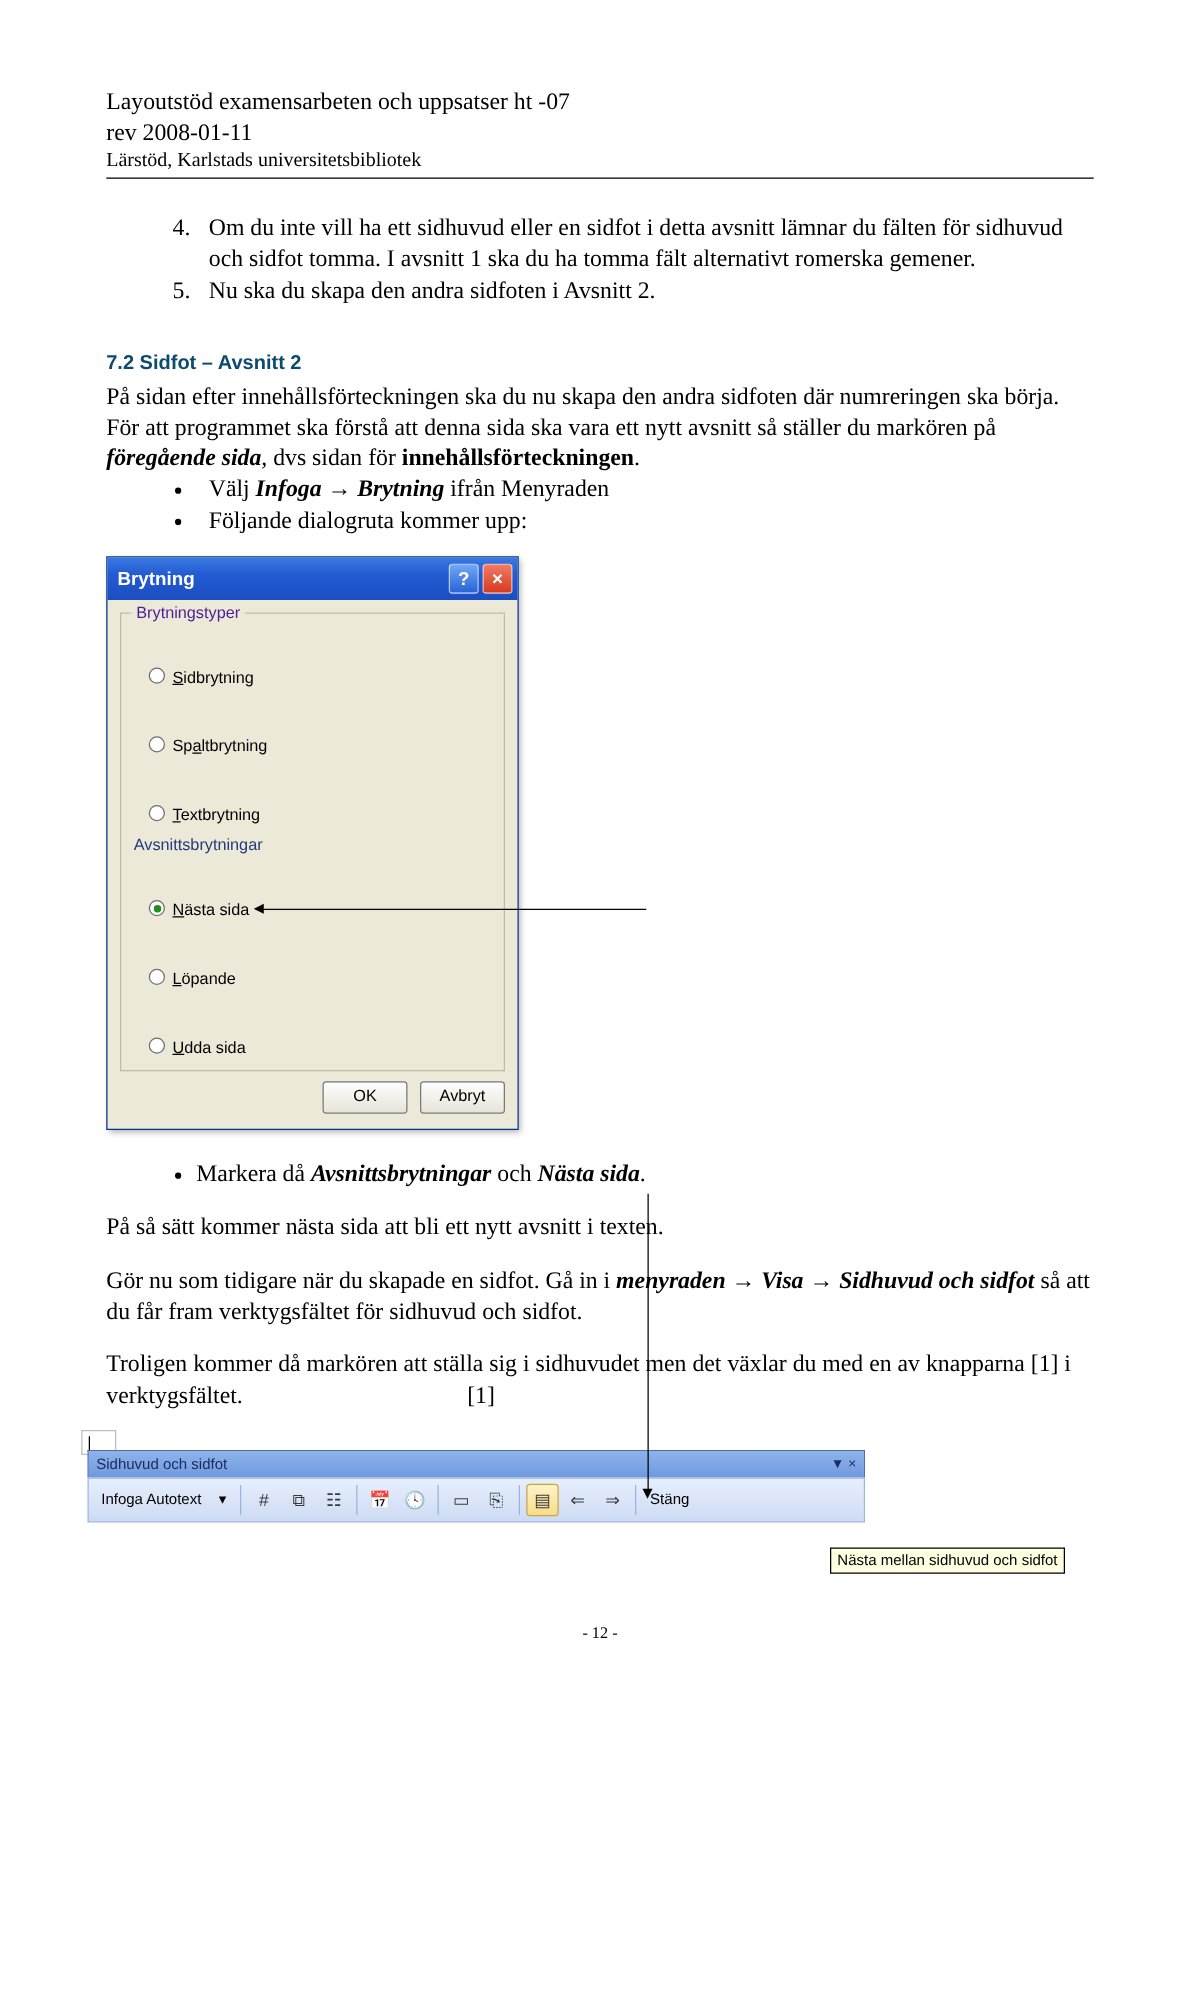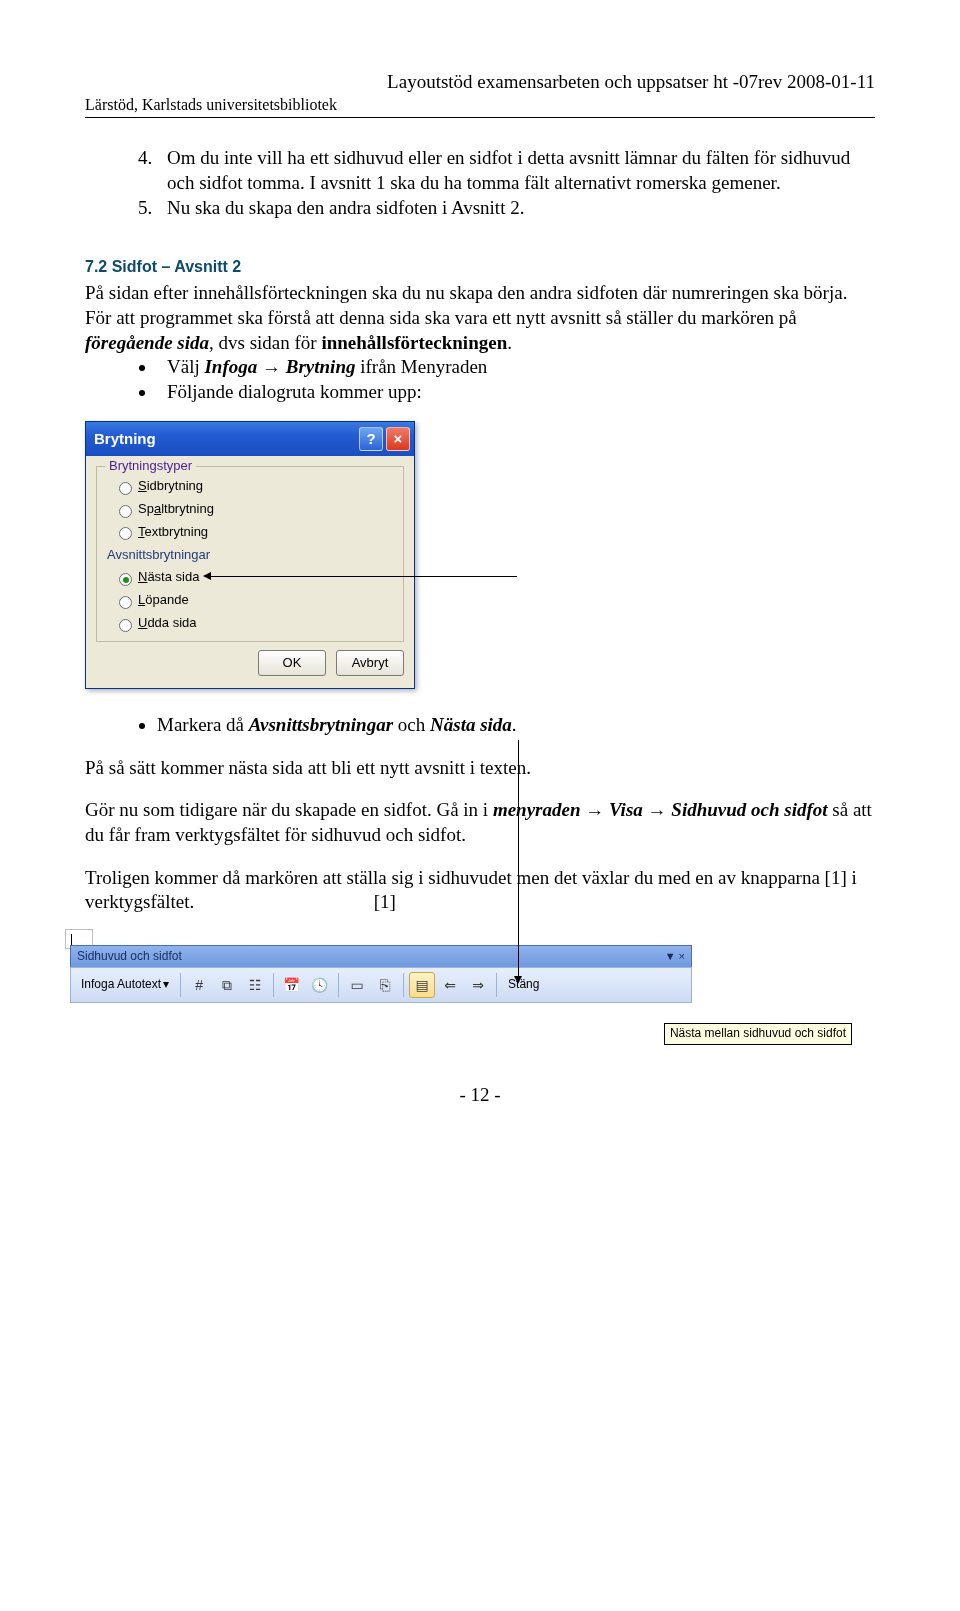--- a/index.html
+++ b/index.html
@@ -9,22 +9,23 @@
       line-height: 1.3;
       background: #fff;
       color: #000;
       width: 960px;
     }
     .page {
       padding: 70px 85px 30px 85px;
     }
     .header-row {
       display: flex;
-      justify-content: flex-end;
+      justify-content: flex-start;
       font-size: 19px;
+      flex-direction: column;
     }
     .header-line2 {
       font-size: 16px;
     }
     .hr {
       border: none;
       border-top: 1px solid #000;
       margin-top: 2px;
       margin-bottom: 28px;
     }
@@ -116,23 +117,24 @@
       position: absolute;
       top: -9px;
       left: 8px;
       background: #ece9d8;
       padding: 0 4px;
       color: #4c1d95;
       font-size: 13px;
     }
     .radio-row {
       display: flex;
-      align-items: flex-end;
+      align-items: flex-start;
       padding: 3px 0 3px 12px;
       gap: 6px;
+      margin-top: 32px;
     }
     .radio {
       width: 13px; height: 13px;
       border-radius: 50%;
       border: 1px solid #6e6e6e;
       background: #fff;
       display: inline-flex;
       align-items: center;
       justify-content: center;
     }
@@ -218,21 +220,21 @@
       align-items:center;
       padding: 0 4px;
       gap: 2px;
       font-family: Tahoma, sans-serif;
       font-size: 12px;
     }
     .tb-dropdown {
       display:flex;
       align-items:flex-end;
       padding: 2px 6px;
-      gap: 2px;
+      gap: 14px;
       border-radius:3px;
     }
     .tb-sep { width:1px; height:24px; background:#9bb3dd; margin:0 3px;}
     .tb-icon {
       width: 26px; height: 26px;
       display:flex;align-items:center;justify-content:center;
       border-radius:3px;
       color:#3a3a3a;
       font-size:14px;
       cursor:pointer;
@@ -267,21 +269,21 @@
       content:'';
       position:absolute;
       bottom:-8px; left:-4px;
       border:4px solid transparent;
       border-top:8px solid #000;
     }
 
     .page-num {
       text-align: center;
       margin-top: 80px;
-      font-size: 19px;
+      font-size: 13px;
     }
 
     .rel{position:relative;}
     .small-cursor {
       width: 28px; height: 20px;
       border:1px solid #bdbdbd;
       background:#fff;
       margin-left:-20px;
       margin-bottom:-4px;
       position:relative;

